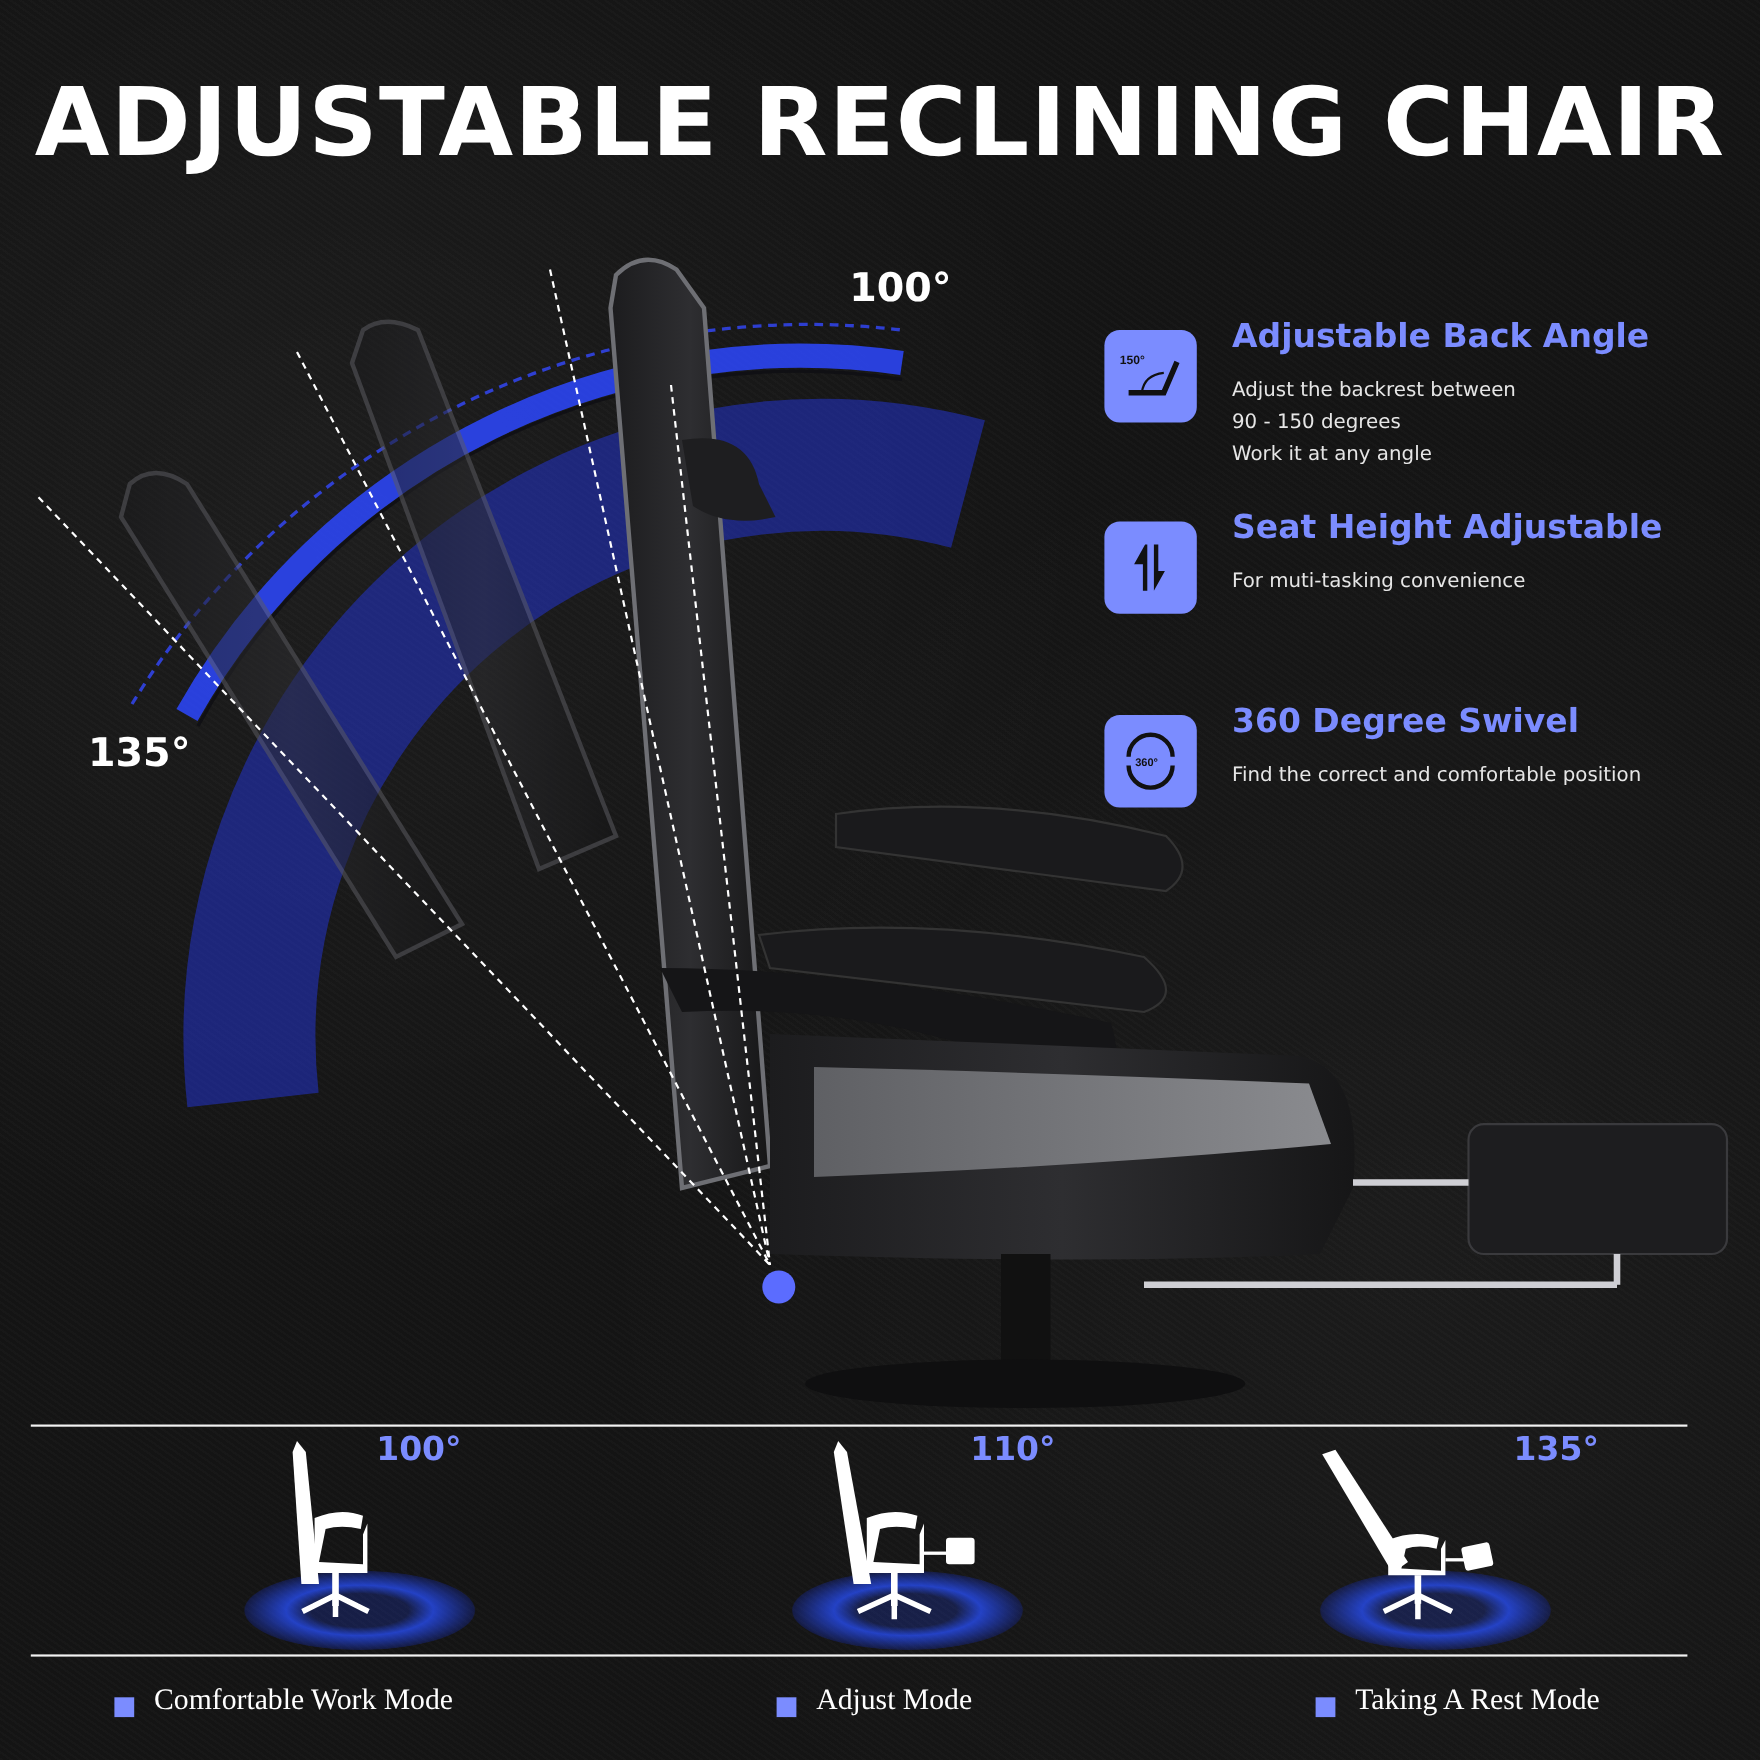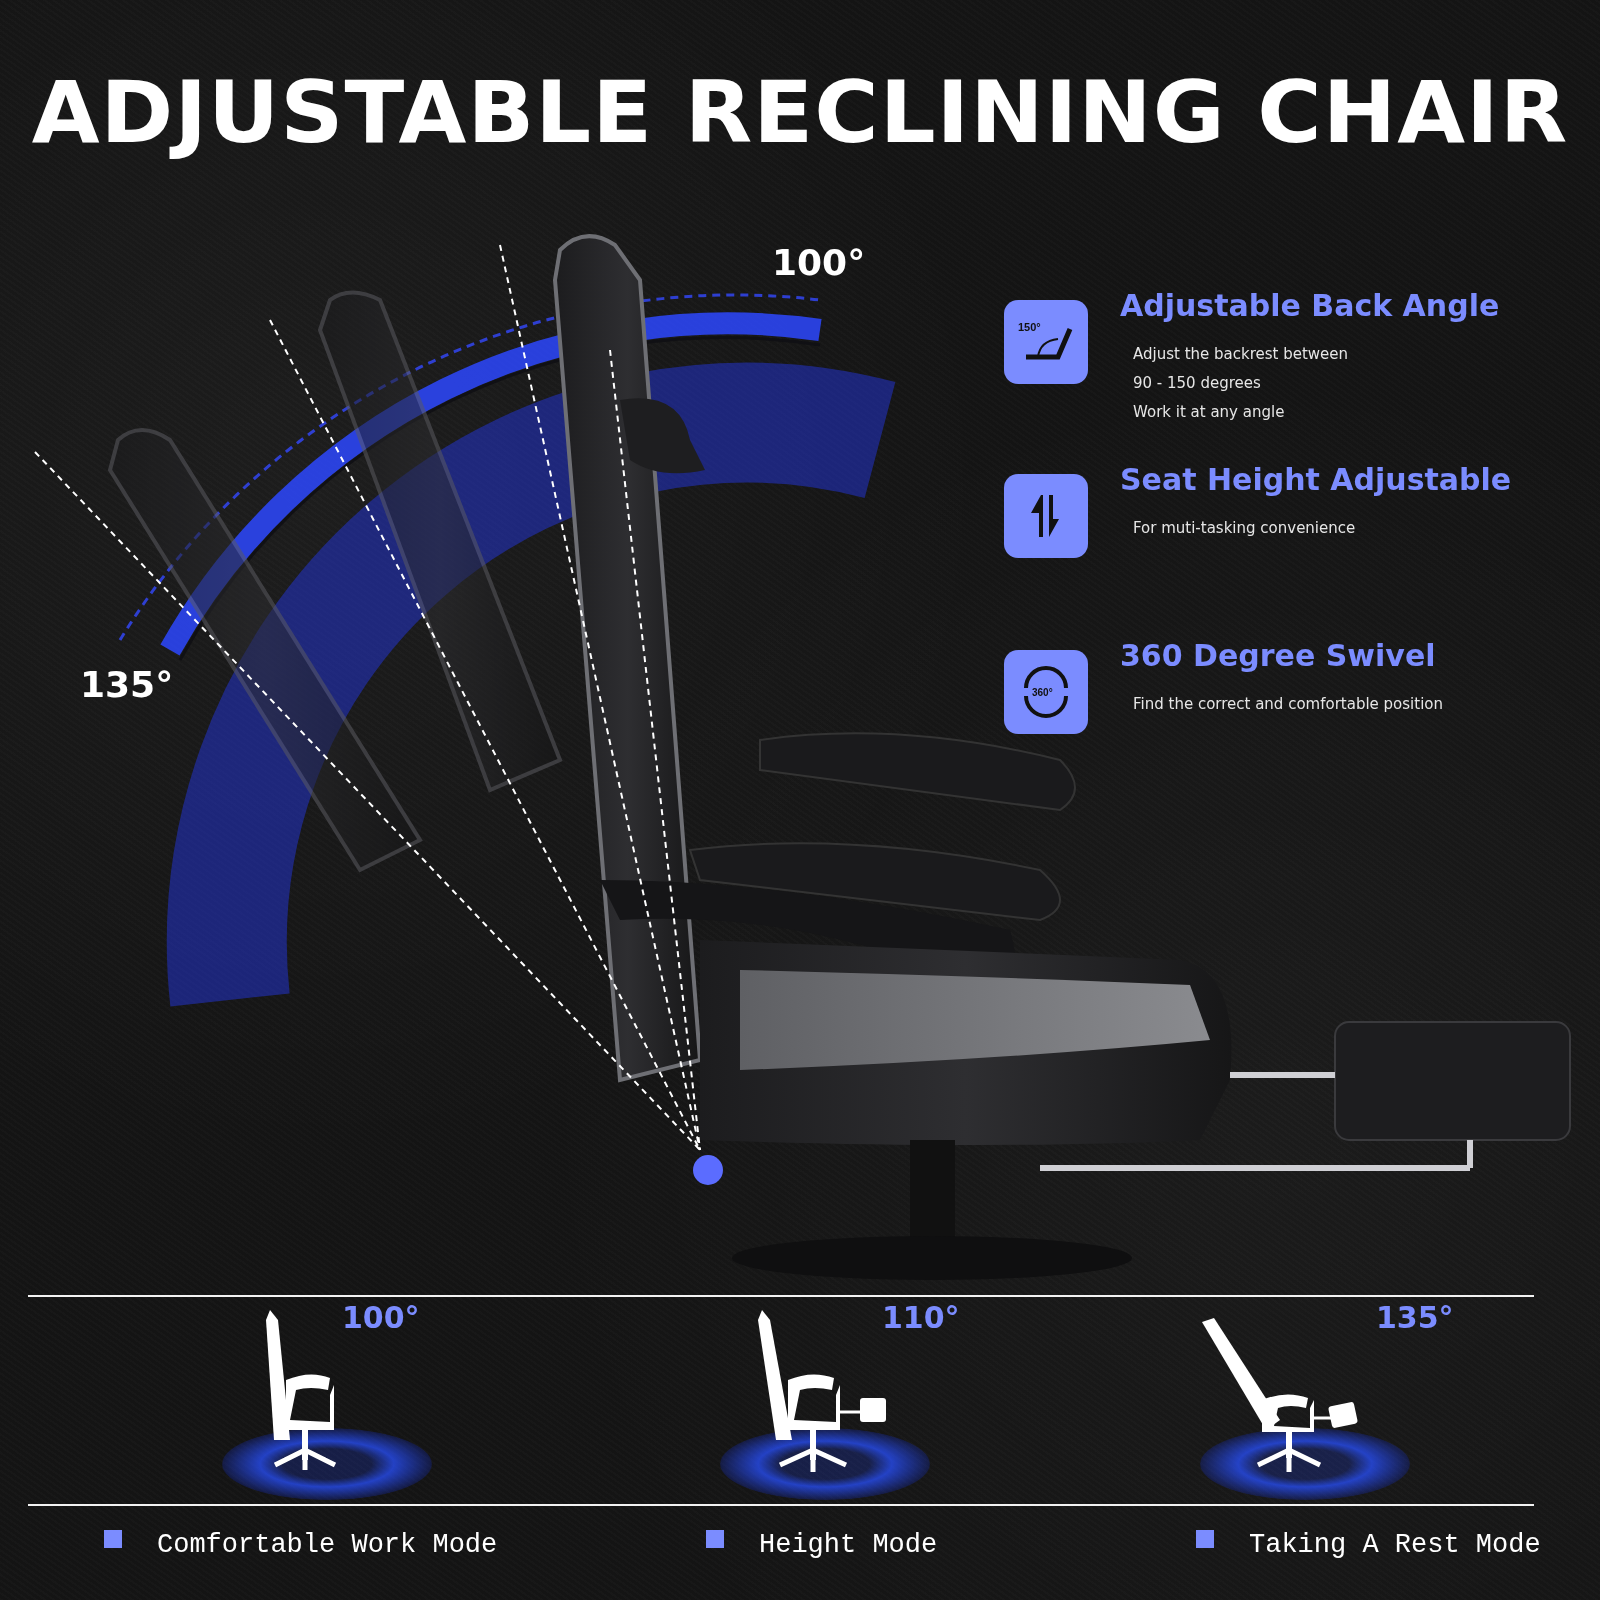--- a/index.html
+++ b/index.html
@@ -31,37 +31,37 @@
     position: absolute; left: 0; top: 12px; width: 84px; height: 84px;
     background: #7b8cff; border-radius: 14px;
     display: flex; align-items: center; justify-content: center;
   }
   .feature .f-title {
     position: absolute; left: 116px; top: 0;
     font-family: "DejaVu Sans", sans-serif; font-weight: bold;
     font-size: 30px; color: #7b8cff; white-space: nowrap;
   }
   .feature .f-desc {
-    position: absolute; left: 129px; top: 52px;
-    font-family: "DejaVu Sans", sans-serif; font-size: 15px; line-height: 29px;
+    position: absolute; left: 116px; top: 52px;
+    font-family: "DejaVu Sans", sans-serif; font-size: 18px; line-height: 29px;
     color: #e6e6e6; white-space: nowrap;
   }
   .divider { position: absolute; left: 28px; width: 1506px; height: 2px; background: #f2f2f2; }
   .mode { position: absolute; top: 1280px; width: 500px; height: 210px; }
   .mode .deg {
     position: absolute; font-family: "DejaVu Sans", sans-serif; font-weight: bold;
     font-size: 30px; color: #7b8cff;
   }
   .mode .glow {
     position: absolute; width: 210px; height: 72px; border-radius: 50%;
     background: radial-gradient(ellipse at center, rgba(30,60,220,0.25) 0 30%, rgba(40,80,255,0.75) 45%, rgba(20,40,160,0.35) 70%, transparent 72%);
   }
   .mode-label {
-    position: absolute; top: 1530px; display: flex; align-items: flex-start;
-    font-family: Liberation Mono, monospace; font-size: 27px; color: #fff; white-space: nowrap; gap: 17px;
+    position: absolute; top: 1530px; display: flex; align-items: flex-end;
+    font-family: Liberation Serif, serif; font-size: 27px; color: #fff; white-space: nowrap;
   }
   .mode-label .bullet { width: 18px; height: 18px; background: #7b8cff; margin-right: 18px; }
 </style>
 </head>
 <body>
 
 <div class="title">ADJUSTABLE RECLINING CHAIR</div>
 
 <div class="hero">
   <svg width="1600" height="1060" viewBox="0 220 1600 1060">
@@ -203,18 +203,18 @@
   </svg>
   <div class="deg" style="left:236px; top:20px;">135°</div>
 </div>
 
 <div class="mode-label" style="left:104px; top:1530px;">
   <span class="bullet"></span>
   <span>Comfortable Work Mode</span>
 </div>
 <div class="mode-label" style="left:706px; top:1530px;">
   <span class="bullet"></span>
-  <span>Height Mode</span>
+  <span>Adjust Mode</span>
 </div>
 <div class="mode-label" style="left:1168px; top:1530px;padding-left:28px;">
   <span class="bullet"></span>
   <span>Taking A Rest Mode</span>
 </div>
 
 </body></html>

